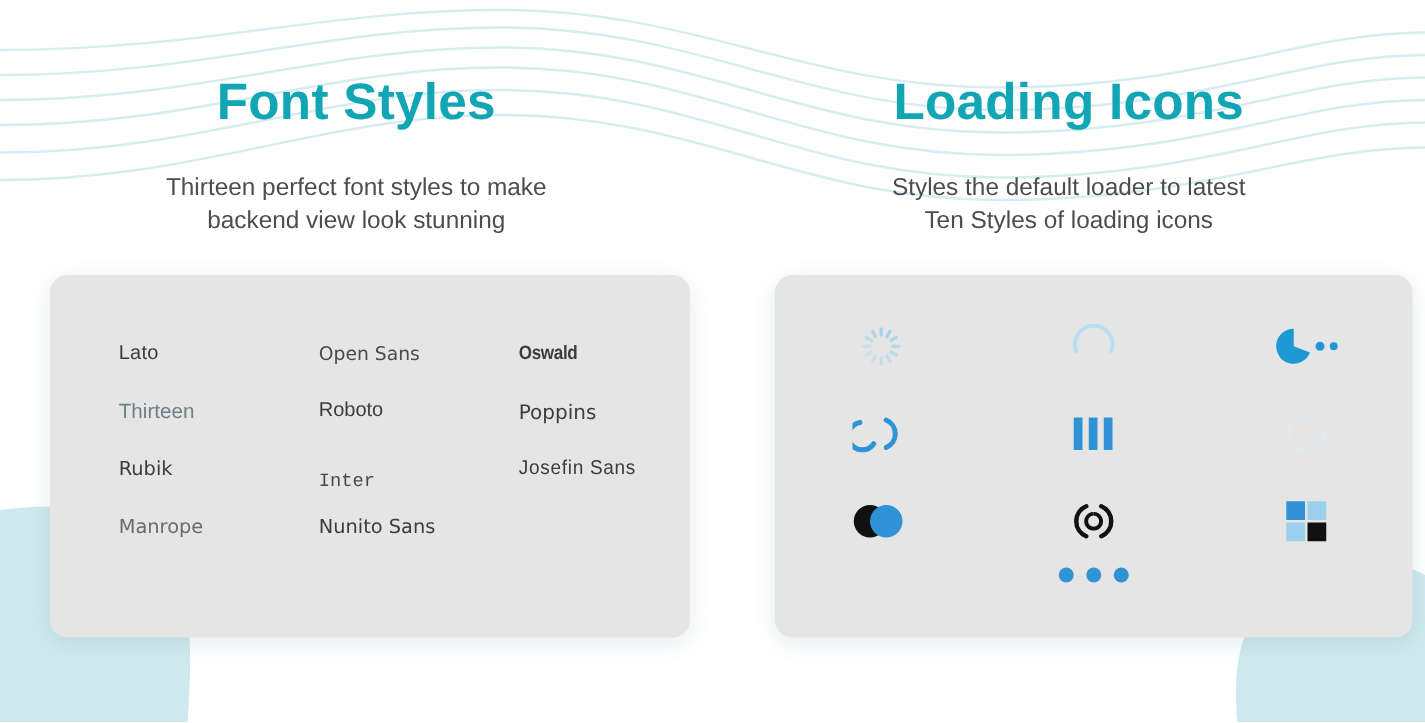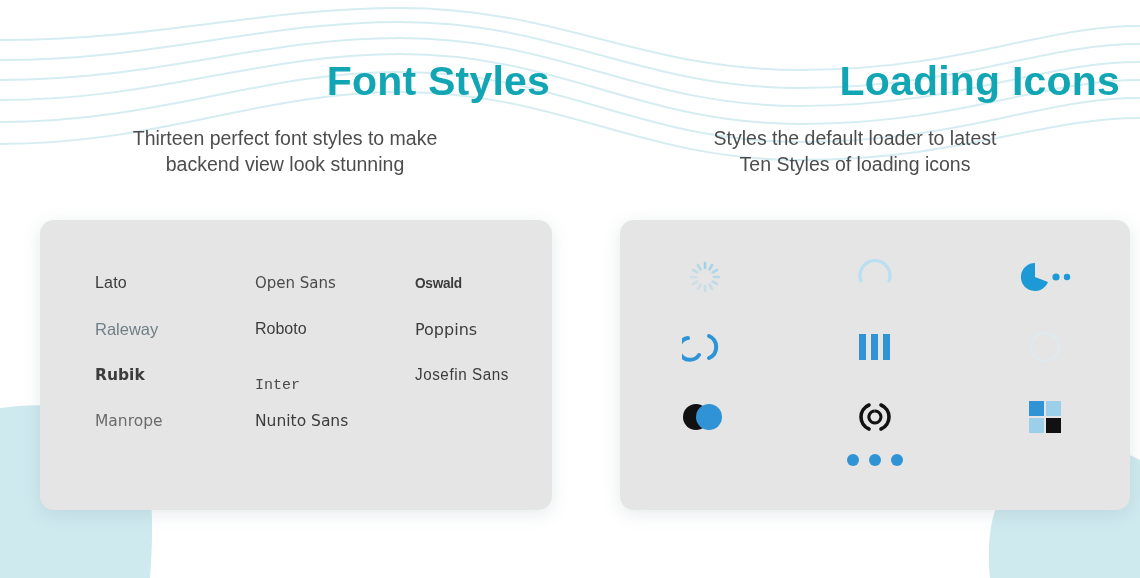--- a/index.html
+++ b/index.html
@@ -43,28 +43,28 @@
   .column {
     width: 570px;
     box-sizing: border-box;
     padding: 0 20px;
     position: relative;
   }
 
   .col-title {
     margin: 0;
     padding-top: 58px;
-    text-align: right;
+    text-align: center;
     font-size: 41px;
     font-weight: bold;
     color: #12a6b4;
     letter-spacing: 0.2px;
   }
   .col-sub {
-    margin: 4px;
+    margin: 16px;
     padding-top: 16px;
     text-align: center;
     font-size: 19.5px;
     line-height: 26px;
     color: #4d4d4d;
     font-weight: 400;
   }
 
   .card {
     position: absolute;
@@ -101,21 +101,21 @@
     color: #3c3c3c;
     white-space: nowrap;
   }
   .f-lato        { font-family: "Liberation Sans", sans-serif; font-size: 16px; letter-spacing: .2px; }
   .f-oswald      { font-family: "Liberation Sans", sans-serif; font-weight: bold; font-size: 15.5px; letter-spacing: -0.3px; transform: scaleX(0.88); transform-origin: left center; }
   .f-poppins     { font-family: "DejaVu Sans", sans-serif; font-size: 16px; }
   .f-josefin     { font-family: "Liberation Sans", sans-serif; font-size: 16px; letter-spacing: .6px; transform: scaleX(0.95); transform-origin: left center; }
   .f-nunito      { font-family: "DejaVu Sans", sans-serif; font-size: 15.5px; }
   .f-montserrat  { font-family: "Liberation Sans", sans-serif; font-size: 16.5px; color: #555; }
   .f-raleway     { font-family: "Liberation Sans", sans-serif; font-size: 16.5px; color: #6f7f86; }
-  .f-rubik       { font-family: "DejaVu Sans", sans-serif; font-weight: bold; font-size: 15.5px; }
+  .f-rubik       { font-family: "DejaVu Sans", sans-serif; font-weight: normal; font-size: 15.5px; }
   .f-varela      { font-family: "DejaVu Sans", sans-serif; font-size: 15.5px; color: #3c3c3c; }
   .f-opensans    { font-family: "DejaVu Sans", sans-serif; font-size: 15px; color: #4a4a4a; }
   .f-roboto      { font-family: "Liberation Sans", sans-serif; font-size: 16px; color: #3c3c3c; }
   .f-inter       { font-family: Liberation Mono, monospace; font-size: 15px; color: #4a4a4a; margin-top: 20px; }
   .f-manrope     { font-family: "DejaVu Sans", sans-serif; font-size: 15.5px; color: #6b6b6b; }
 
   
   .loader-grid {
     position: absolute;
     left: 0;
@@ -171,21 +171,21 @@
       <span>Thirteen perfect font styles to make</span><br>
       <span>backend view look stunning</span>
     </p>
 
     <div class="card card-fonts">
       <div class="font-grid">
         <div class="font-item f-lato">Lato</div>
         <div class="font-item f-opensans">Open Sans</div>
 
         <div class="font-item f-oswald">Oswald</div>
-        <div class="font-item f-raleway">Raleway</div>
+        <div class="font-item f-raleway">Thirteen</div>
         <div class="font-item f-roboto">Roboto</div>
 
         <div class="font-item f-poppins">Poppins</div>
         <div class="font-item f-rubik">Rubik</div>
         <div class="font-item f-inter">Inter</div>
 
         <div class="font-item f-josefin">Josefin Sans</div>
         <div class="font-item f-manrope">Manrope</div>
 
         <div class="font-item f-nunito">Nunito Sans</div>

